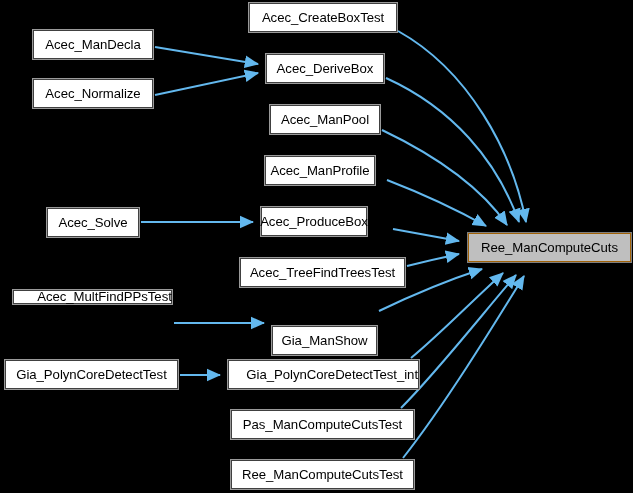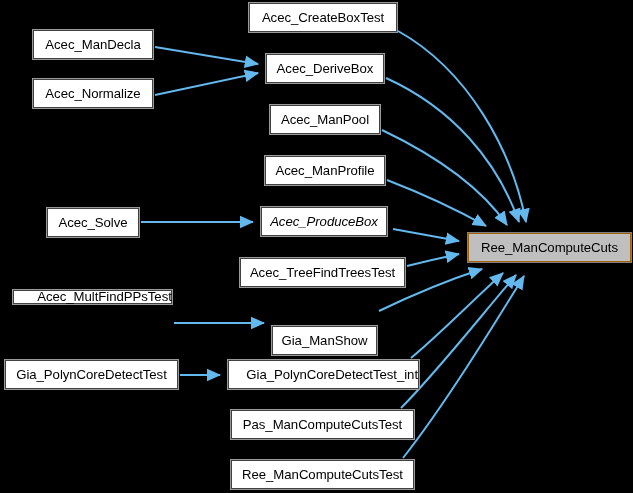--- a/index.html
+++ b/index.html
@@ -97,24 +97,24 @@
     </div>
     <div class="node" style="left: 249px; top: 3px; width: 148px; height: 29px;">
       <span class="node-label">Acec_CreateBoxTest</span>
     </div>
     <div class="node" style="left: 266px; top: 54px; width: 118px; height: 29px;">
       <span class="node-label">Acec_DeriveBox</span>
     </div>
     <div class="node" style="left: 270px; top: 105px; width: 110px; height: 29px;">
       <span class="node-label">Acec_ManPool</span>
     </div>
-    <div class="node" style="left: 265px; top: 156px; width: 120px; height: 29px;">
+    <div class="node" style="left: 265px; top: 156px; width: 110px; height: 29px;">
       <span class="node-label">Acec_ManProfile</span>
     </div>
-    <div class="node" style="left: 261px; top: 207px; width: 126px; height: 29px; font-style: italic;">
+    <div class="node" style="left: 261px; top: 207px; width: 106px; height: 29px;">
       <span class="node-label">Acec_ProduceBox</span>
     </div>
     <div class="node" style="left: 240px; top: 258px; width: 165px; height: 29px;">
       <span class="node-label">Acec_TreeFindTreesTest</span>
     </div>
     <div class="node" style="left: 272px; top: 309px; width: 105px; height: 29px; margin-top: 17px;">
       <span class="node-label">Gia_ManShow</span>
     </div>
     <div class="node" style="left: 228px; top: 360px; width: 191px; height: 29px; justify-content: flex-end;">
       <span class="node-label">Gia_PolynCoreDetectTest_int</span>

